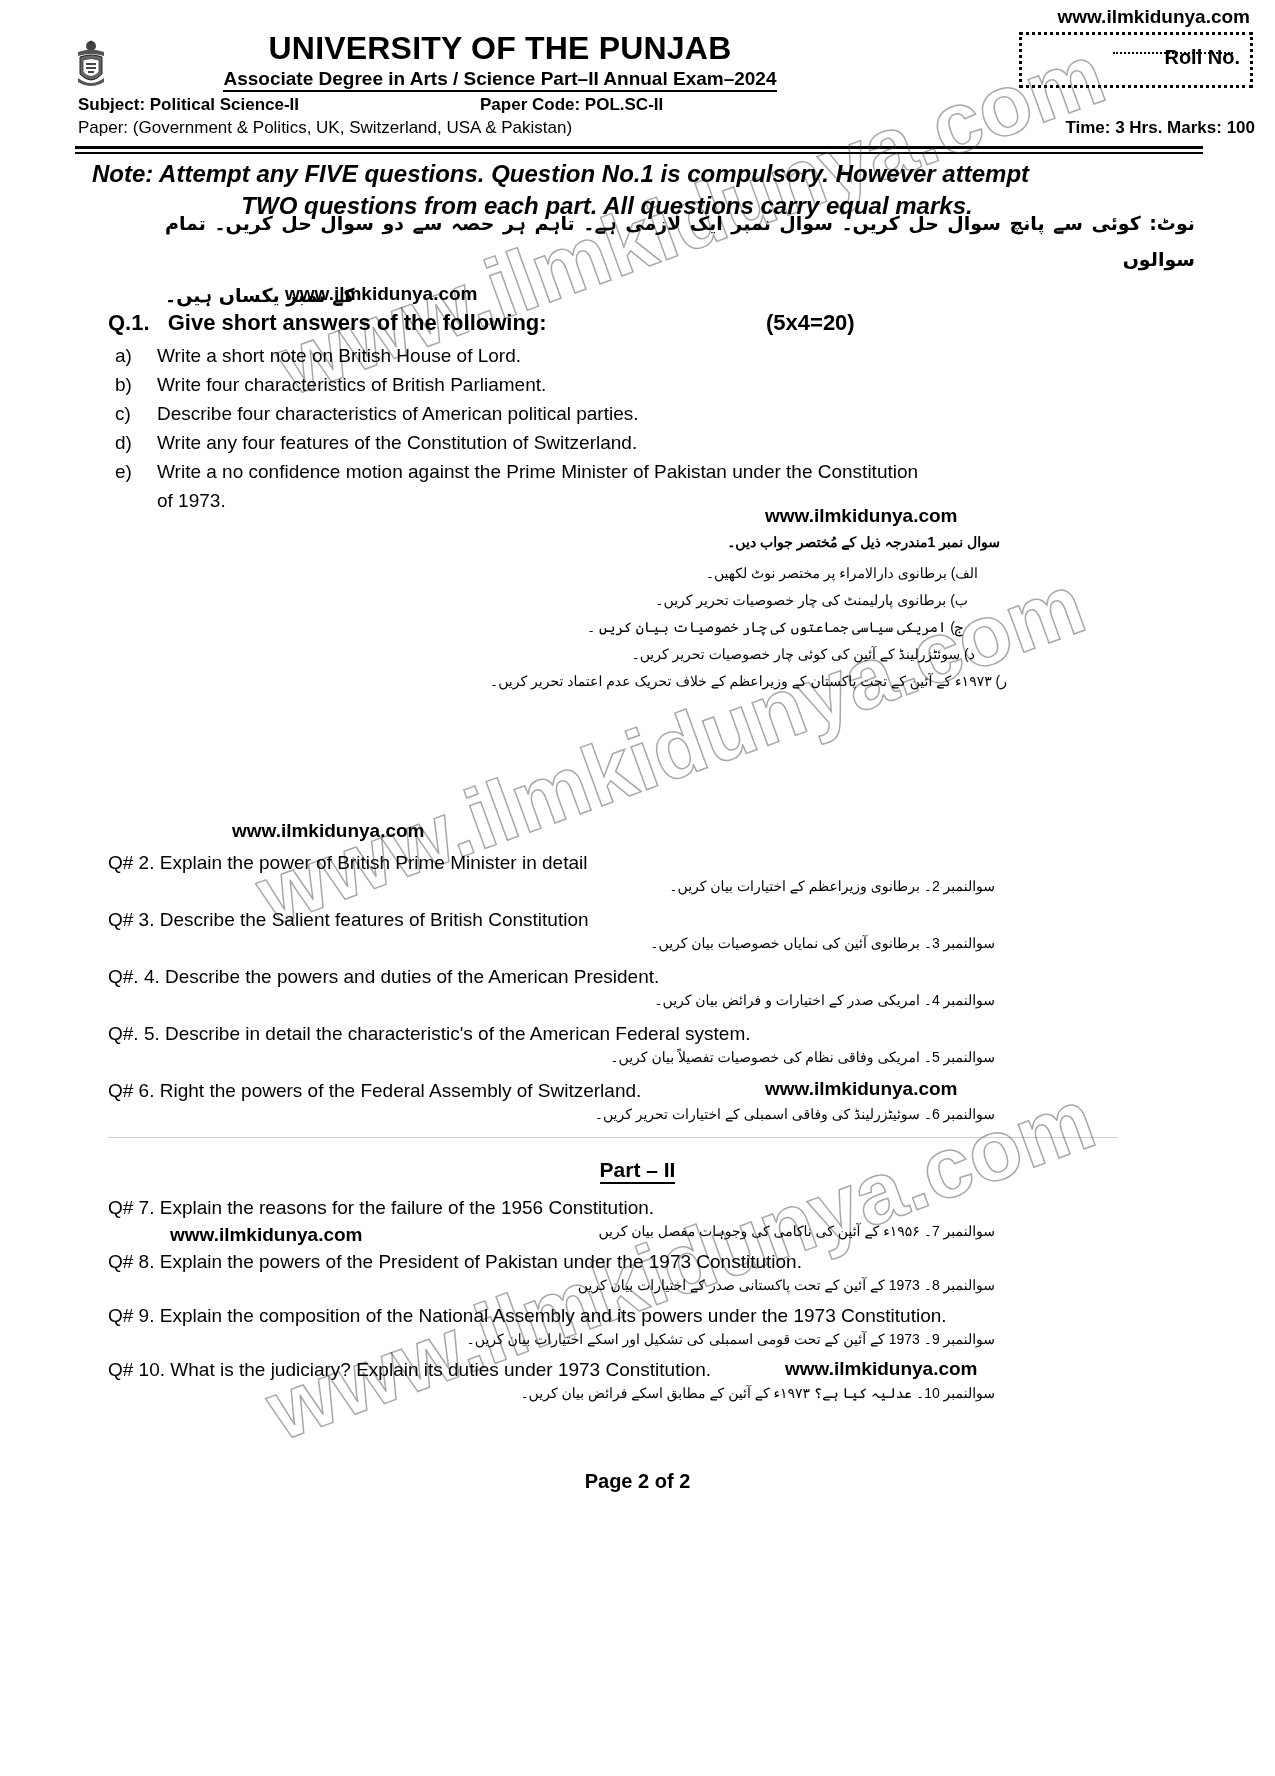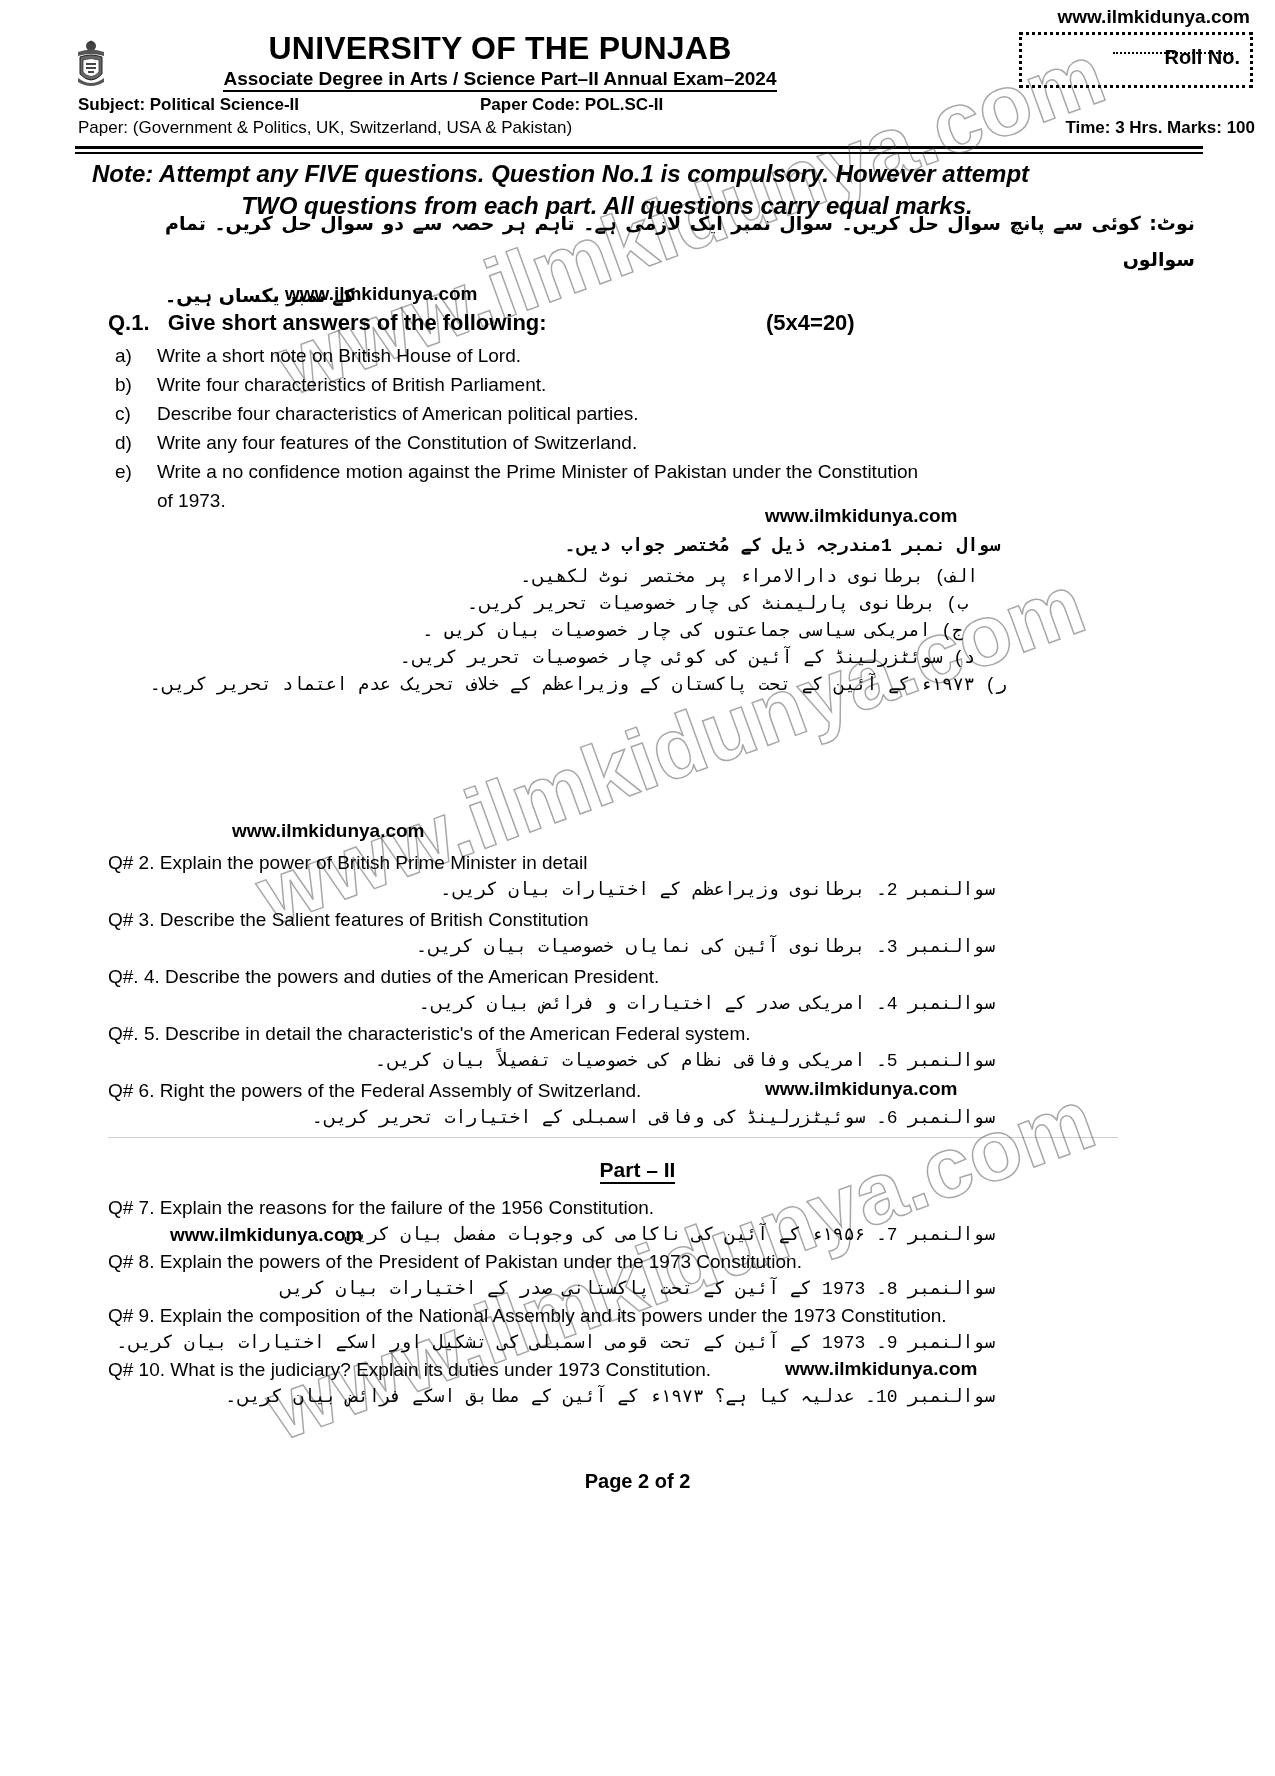--- a/index.html
+++ b/index.html
@@ -171,22 +171,22 @@
   .en {
     position: absolute;
     font-size: 19px;
     z-index: 6;
     white-space: nowrap;
     font-family: "Liberation Sans", sans-serif;
   }
   .ur {
     position: absolute;
     direction: rtl;
-    font-size: 18px;
-    font-family: Liberation Mono, monospace;
+    font-size: 14px;
+    font-family: Liberation Sans, sans-serif;
     z-index: 6;
     white-space: nowrap;
     text-align: right;
   }
   .part-hdr {
     position: absolute;
     width: 1275px;
     left: 0;
     text-align: center;
     font-size: 21px;

